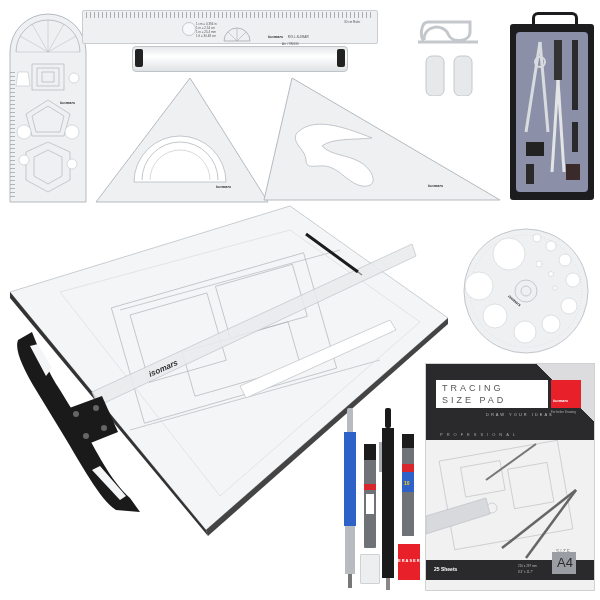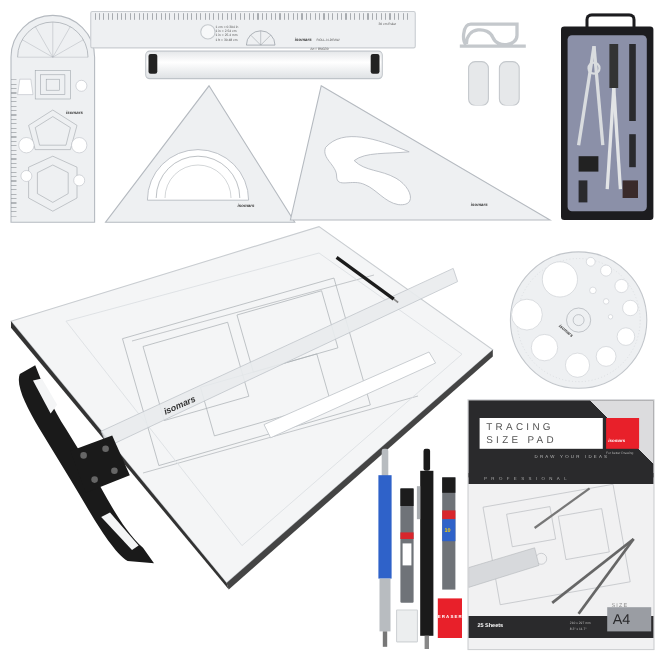--- a/index.html
+++ b/index.html
@@ -252,17 +252,17 @@
     <line x1="150" y1="50" x2="100" y2="118" stroke="#666" stroke-width="2.5"></line>
     <polygon points="0,76 60,58 64,74 0,94" fill="#d7d9dc" stroke="#b0b4b8" stroke-width="0.5"></polygon>
   </svg>
 
   <div class="abs" style="left:130px;top:184px;font-size:5px;letter-spacing:1px;color:#888;">SIZE</div>
 
   <div class="abs" style="left:0;top:196px;width:168px;height:20px;background:#2a2a2c;">
     <div class="abs" style="left:8px;top:6px;font-size:5px;color:#fff;font-weight:bold;">25 Sheets</div>
     <div class="abs" style="left:92px;top:4px;font-size:3px;color:#bbb;">210 x 297 mm</div>
     <div class="abs" style="left:92px;top:10px;font-size:3px;color:#bbb;">8.3" x 11.7"</div>
-    <div class="abs" style="left:126px;top:-8px;width:40px;height:22px;background:#9a9da3;">
+    <div class="abs" style="left:126px;top:-8px;width:24px;height:22px;background:#9a9da3;">
       <div class="abs" style="left:5px;top:3px;font-size:13px;color:#2a2a2c;">A4</div>
     </div>
   </div>
 </div>
 
 </body></html>

